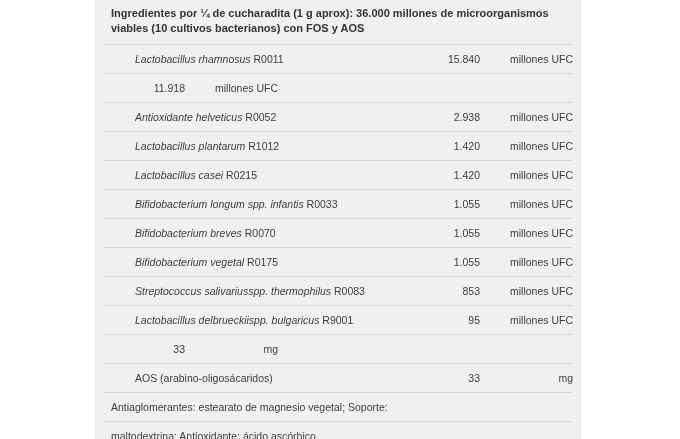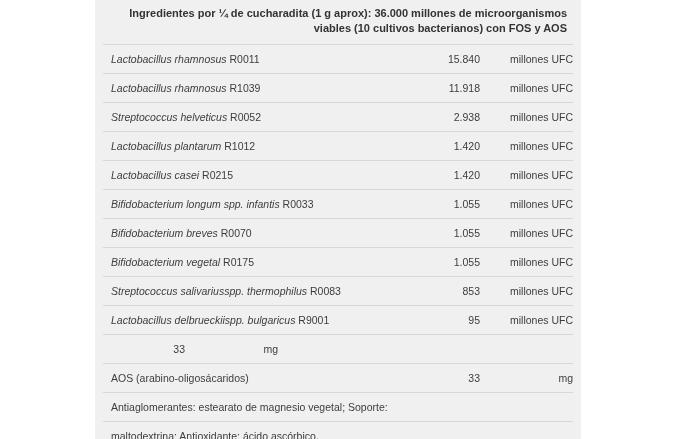--- a/index.html
+++ b/index.html
@@ -45,21 +45,20 @@
     position: relative;
     box-sizing: border-box;
     padding: 6px 0 6px 8px;
     border-top: 1px solid #d8d8d8;
     color: #3d3d3d;
     font-size: 10.5px;
     line-height: 14px;
   }
   .row.no-rule {
     border-top: none;
-    text-align: right;
   }
 
   
   .header-row {
     padding: 6px 0 8px 8px;
     font-weight: bold;
     font-size: 11px;
     line-height: 15px;
     color: #333333;
     border-top: none;
@@ -70,20 +69,21 @@
   .item-row {
     display: flex;
     align-items: baseline;
     padding-top: 7px;
     padding-bottom: 7px;
   }
   .item-name {
     flex: 1 1 auto;
     white-space: nowrap;
     overflow: hidden;
+    margin-left: 24px;
   }
   .item-name .sp {
     font-style: italic;
   }
   .item-name .strain {
     font-style: normal;
   }
   .item-value {
     flex: 0 0 auto;
     width: 74px;
@@ -114,26 +114,25 @@
 
       <div class="row header-row no-rule">Ingredientes por ¼ de cucharadita (1 g aprox): 36.000 millones de microorganismos viables (10 cultivos bacterianos) con FOS y AOS</div>
 
       <div id="strain-rows">
           <div class="row item-row">
             <div class="item-name"><span class="sp">Lactobacillus rhamnosus</span> <span class="strain">R0011</span></div>
             <div class="item-value">15.840</div>
             <div class="item-unit">millones UFC</div>
           </div>
           <div class="row item-row">
-            <div class="item-name"><span class="sp">Lactobacillus rhamnosus</span> <span class="strain">R1039</span></div>
             <div class="item-value">11.918</div>
             <div class="item-unit">millones UFC</div>
           </div>
           <div class="row item-row">
-            <div class="item-name"><span class="sp">Streptococcus helveticus</span> <span class="strain">R0052</span></div>
+            <div class="item-name"><span class="sp">Antioxidante helveticus</span> <span class="strain">R0052</span></div>
             <div class="item-value">2.938</div>
             <div class="item-unit">millones UFC</div>
           </div>
           <div class="row item-row">
             <div class="item-name"><span class="sp">Lactobacillus plantarum</span> <span class="strain">R1012</span></div>
             <div class="item-value">1.420</div>
             <div class="item-unit">millones UFC</div>
           </div>
           <div class="row item-row">
             <div class="item-name"><span class="sp">Lactobacillus casei</span> <span class="strain">R0215</span></div>

